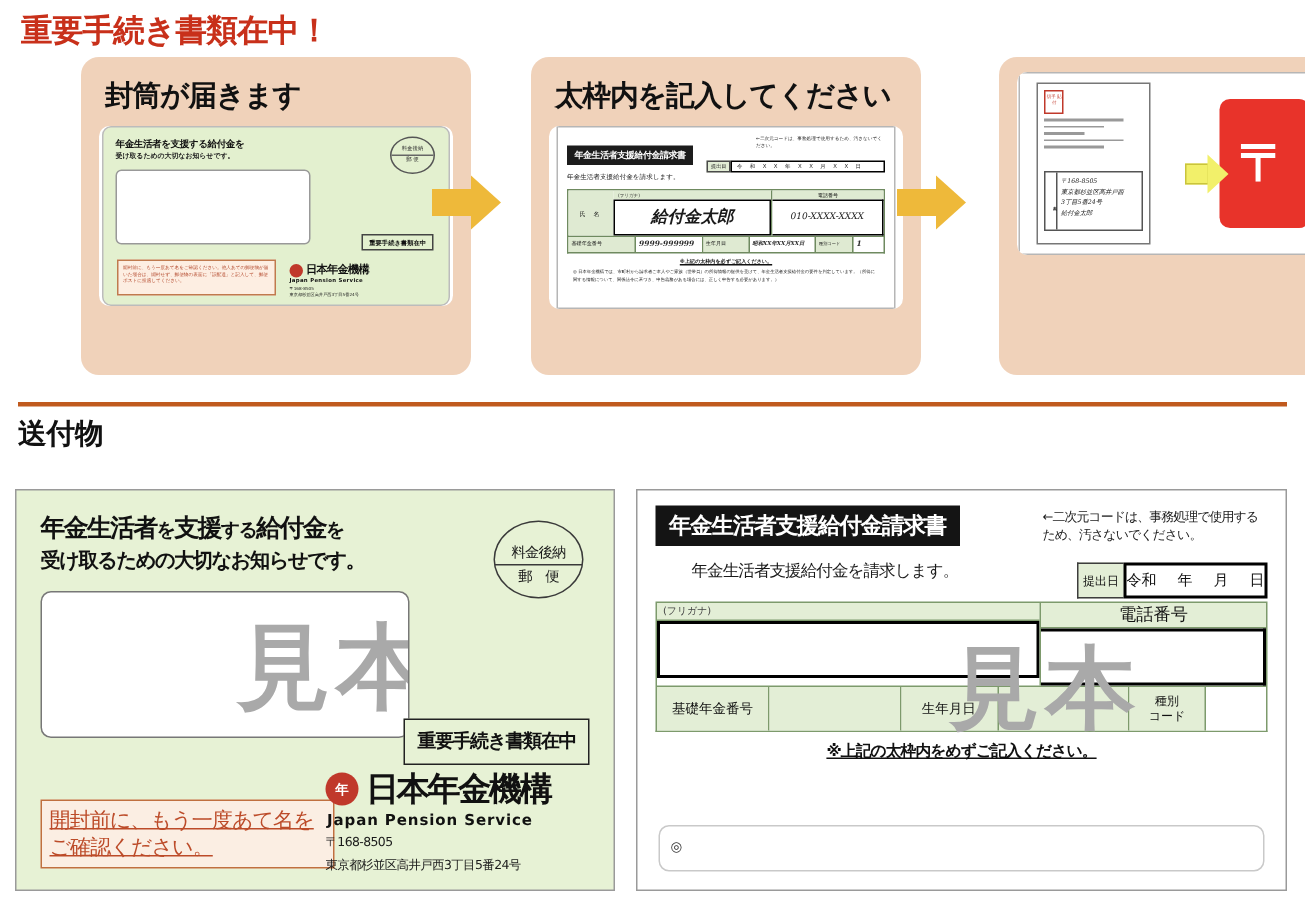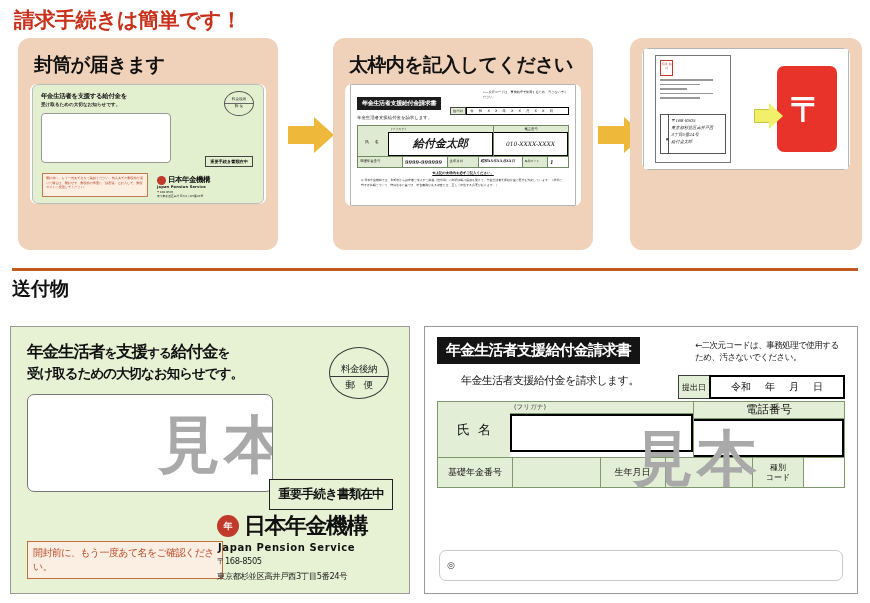--- a/index.html
+++ b/index.html
@@ -36,23 +36,24 @@
 
   .step-card {
     position: absolute;
     top: 0;
     width: 260px;
     height: 212px;
     background: #f0d2ba;
     border-radius: 12px;
     box-sizing: border-box;
     padding: 10px 12px 0 12px;
+    margin-left: 36px;
   }
   .step-card.s1 { left: 18px; }
-  .step-card.s2 { left: 333px; padding-left: 12px; }
+  .step-card.s2 { left: 318px; padding-left: 12px; }
   .step-card.s3 { left: 630px; width: 232px; }
 
   .step-head {
     font-size: 19px;
     font-weight: bold;
     line-height: 1.28;
     color: #111;
     letter-spacing: -0.6px;
     margin: 4px 0 8px 4px;
   }
@@ -239,21 +240,21 @@
     border: 1.5px solid #222; padding: 6px 8px;
     font-size: 12.5px; font-weight: bold; color: #111; letter-spacing: -0.8px;
     background: #e7f2d5;
   }
   .env-warn {
     position: absolute; left: 16px; bottom: 14px;
     width: 196px; box-sizing: border-box;
     border: 1.4px solid #c0703f; background: #fbeee3;
     padding: 4px 5px; color: #bc4b29;
   }
-  .env-warn .w1 { font-size: 10px; letter-spacing: -0.6px; display:block;}
+  .env-warn .w1 { font-size: 14px; text-decoration: underline; letter-spacing: -0.6px; display:block;}
   .env-warn .w2 { font-size: 8.4px; line-height: 1.5; letter-spacing: -0.7px; display:block; margin-top:2px;}
   .env-logo { position: absolute; right: 14px; bottom: 10px; width: 178px; }
   .env-logo-row { display: flex; align-items: center; gap: 5px; }
   .env-seal { width: 22px; height: 22px; border-radius: 50%; background: #c0392b; color:#fff;
               font-size: 9px; display:flex; align-items:center; justify-content:center; font-weight:bold;}
   .env-jp { font-size: 22px; font-weight: bold; letter-spacing: -1.5px; color:#111;}
   .env-en { font-size: 10px; font-weight: bold; letter-spacing: .6px; color:#111; margin-top:1px; margin-left:1px;}
   .env-addr { font-size: 8.3px; color: #1a1a1a; line-height: 1.55; margin-top: 2px; letter-spacing:-0.4px;}
 
   
@@ -269,21 +270,21 @@
     font-size: 15px; font-weight: bold; padding: 4px 9px; letter-spacing: -0.8px;
   }
   .fd-note {
     position: absolute; right: 14px; top: 12px; width: 148px;
     font-size: 8.6px; line-height: 1.45; color: #1a1a1a; letter-spacing:-0.6px;
   }
   .fd-claim { font-size: 11px; color:#1a1a1a; margin: 9px 0 0 24px; letter-spacing:-0.6px;}
   .fd-date { position: absolute; right: 12px; top: 48px; display: flex; align-items: stretch; }
   .fd-date .lbl { font-size: 8px; background:#e3eed6; border:1px solid #3d3d3d; border-right:none;
                   display:flex; align-items:center; padding: 0 3px; color:#111;}
-  .fd-date .val { font-size: 10px; border: 2.4px solid #000; padding: 3px 20px; color:#111;
+  .fd-date .val { font-size: 10px; border: 2.4px solid #000; padding: 3px 0; color:#111;
                   display:flex; gap: 14px; align-items:center;}
   .fd-table { position: absolute; left: 12px; right: 12px; top: 74px; }
   .fd-r1 { display: flex; border: 1.2px solid #7d9a6c; }
   .fd-name-lbl { width: 64px; background:#e3eed6; display:flex; align-items:center;
                  justify-content:center; font-size: 13px; letter-spacing: 8px; padding-left:8px; color:#111;}
   .fd-name-col { flex: 1; }
   .fd-furi { background:#e3eed6; font-size: 6.6px; color:#444; padding: 1px 4px; border-bottom:1px solid #7d9a6c;}
   .fd-name-box { border: 2.4px solid #000; height: 34px; background:#fff; }
   .fd-tel-col { width: 150px; border-left: 1.2px solid #7d9a6c; }
   .fd-tel-hd { background:#e3eed6; font-size: 11.5px; text-align:center; color:#111; padding: 0 0 1px; border-bottom:1px solid #7d9a6c;}
@@ -305,21 +306,21 @@
     border: 1px solid #c9c9c9; border-radius: 7px;
     padding: 7px 9px 7px 7px; font-size: 9.3px; line-height: 1.62; color: #1a1a1a;
     letter-spacing: -0.5px; display:flex; gap:4px;
   }
   .fd-para .bullet { font-size: 9px; color:#333; }
   .form-doc .watermark { font-size: 60px; right: 96px; top: 92px; letter-spacing: 4px; z-index: 5;}
 </style>
 </head>
 <body>
 
-<div class="main-title">請求手続きは簡単です！</div>
+<div class="main-title">重要手続き書類在中！</div>
 
 <div class="steps-row">
 
   <div class="step-card s1">
     <div class="step-head">封筒が届きます</div>
     <div class="thumb">
       <div class="thumb-env">
         <div class="te-title">年金生活者を支援する給付金を</div>
         <div class="te-sub">受け取るための大切なお知らせです。</div>
         <div class="te-stamp">
@@ -464,21 +465,20 @@
     <span class="val">
       <span>令和</span>
       <span>年</span>
       <span>月</span>
       <span>日</span>
     </span>
   </div>
 
   <div class="fd-table">
     <div class="fd-r1">
-      <div class="fd-name-lbl">氏名</div>
       <div class="fd-name-col">
         <div class="fd-furi">(フリガナ)</div>
         <div class="fd-name-box"></div>
       </div>
       <div class="fd-tel-col">
         <div class="fd-tel-hd">電話番号</div>
         <div class="fd-tel-box"></div>
       </div>
     </div>
     <div class="fd-r2">
@@ -487,20 +487,21 @@
       <div class="cell g c-c">生年月日</div>
       <div class="cell g c-d"></div>
       <div class="cell g c-e">
         <span>
           <span>種別</span><br>
           <span>コード</span>
         </span>
       </div>
       <div class="cell w c-f"></div>
     </div>
+    <div class="fd-must">※上記の太枠内をめずご記入ください。</div>
   </div>
 
   <span class="watermark">見本</span>
 
   <div class="fd-para">
     <span class="bullet">◎</span>
   </div>
 </div>
 
 </body></html>

